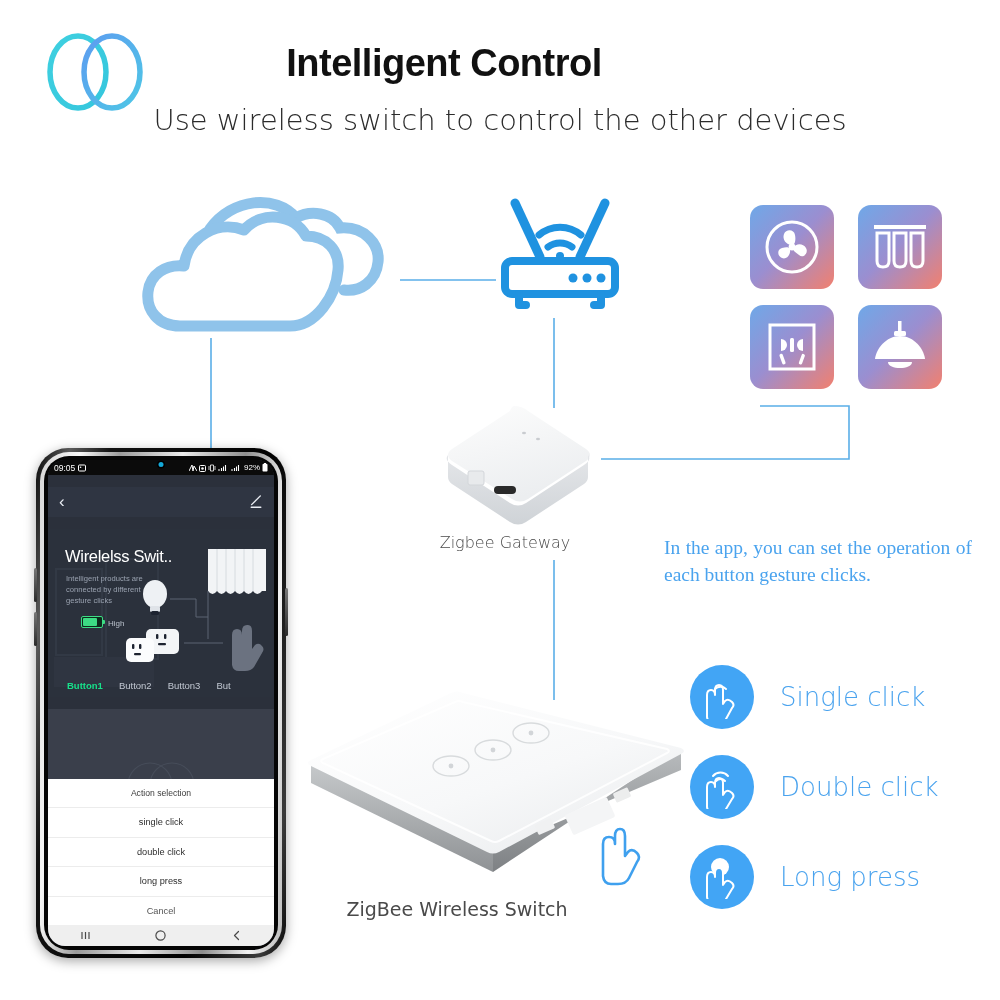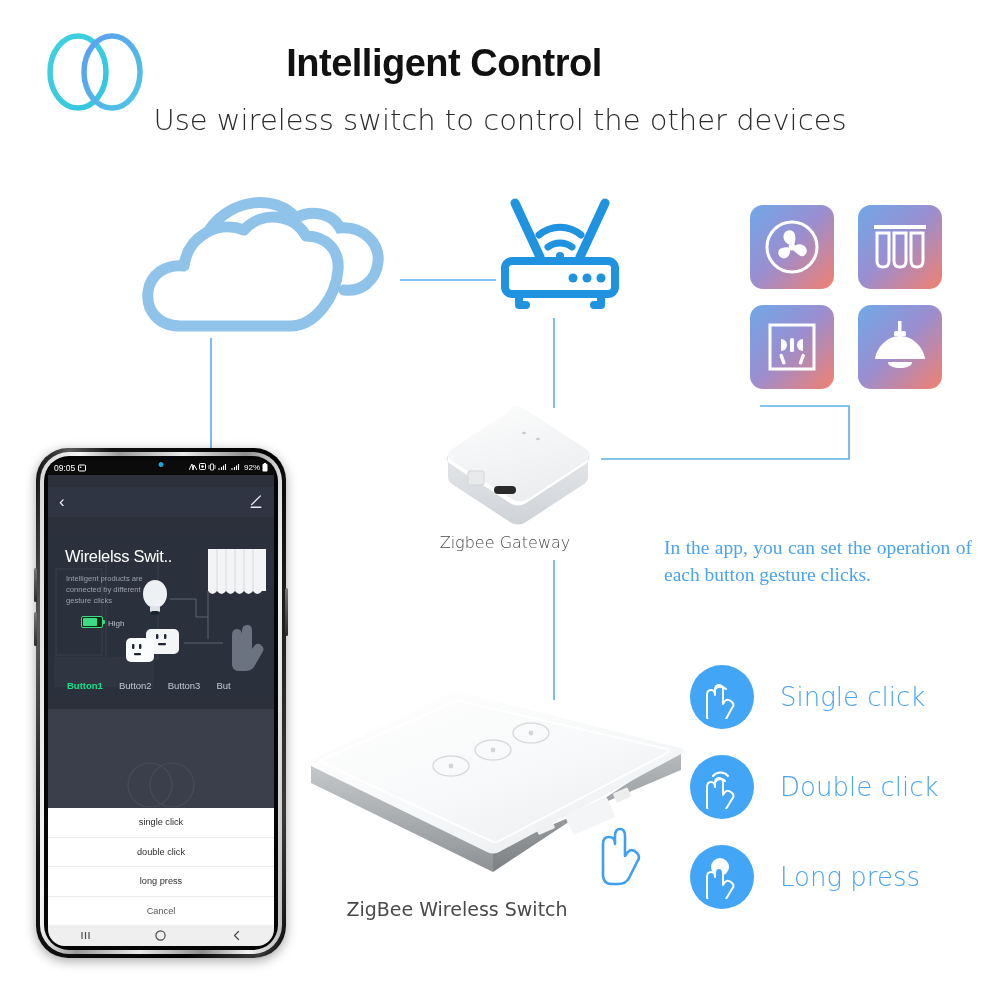--- a/index.html
+++ b/index.html
@@ -153,21 +153,21 @@
     background: #0b0b0b;
     color: #ffffff;
     font-size: 8.5px;
     display: flex;
     align-items: center;
     justify-content: space-between;
     padding: 0 6px;
     font-family: "Liberation Sans", sans-serif;
   }
   .sb-left { display: flex; align-items: center; gap: 3px; }
-  .sb-right { display: flex; align-items: flex-start; gap: 2px; font-size: 8px; }
+  .sb-right { display: flex; align-items: flex-end; gap: 2px; font-size: 8px; }
   .notch-dot {
     position: absolute;
     left: 50%; top: 2px;
     transform: translateX(-50%);
     width: 5px; height: 5px;
     border-radius: 50%;
     background: #14a8d8;
     box-shadow: 0 0 0 1.5px #000;
   }
 
@@ -647,20 +647,21 @@
         </div>
       </div>
 
       <div class="app-body">
         <svg class="ghost-logo" viewBox="0 0 78 46">
           <ellipse cx="28" cy="24" rx="22" ry="22" fill="none" stroke="#555d6b" stroke-width="1.2"></ellipse>
           <ellipse cx="50" cy="24" rx="22" ry="22" fill="none" stroke="#555d6b" stroke-width="1.2"></ellipse>
         </svg>
 
         <div class="sheet">
+          <div class="sheet-row header">Action selection</div>
           <div class="sheet-row">single click</div>
           <div class="sheet-row">double click</div>
           <div class="sheet-row">long press</div>
           <div class="sheet-row cancel">Cancel</div>
         </div>
 
         <div class="navbar">
           <svg width="13" height="13" viewBox="0 0 13 13">
             <g stroke="#4a4a4a" stroke-width="1.2">
                 <line x1="3" y1="3" x2="3" y2="10"></line>

